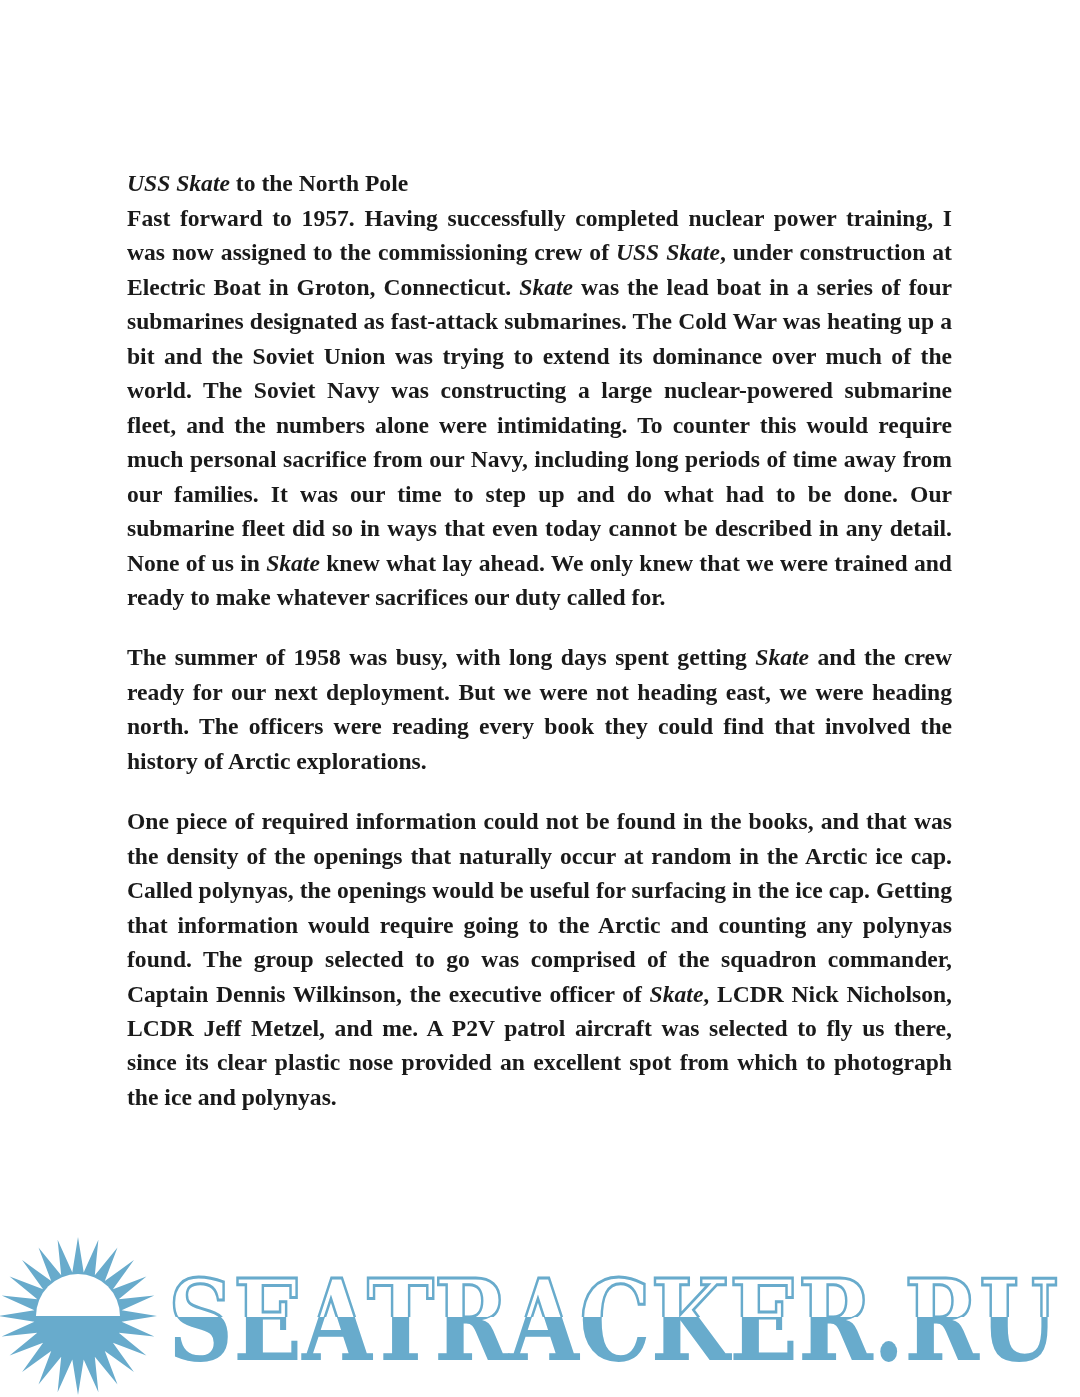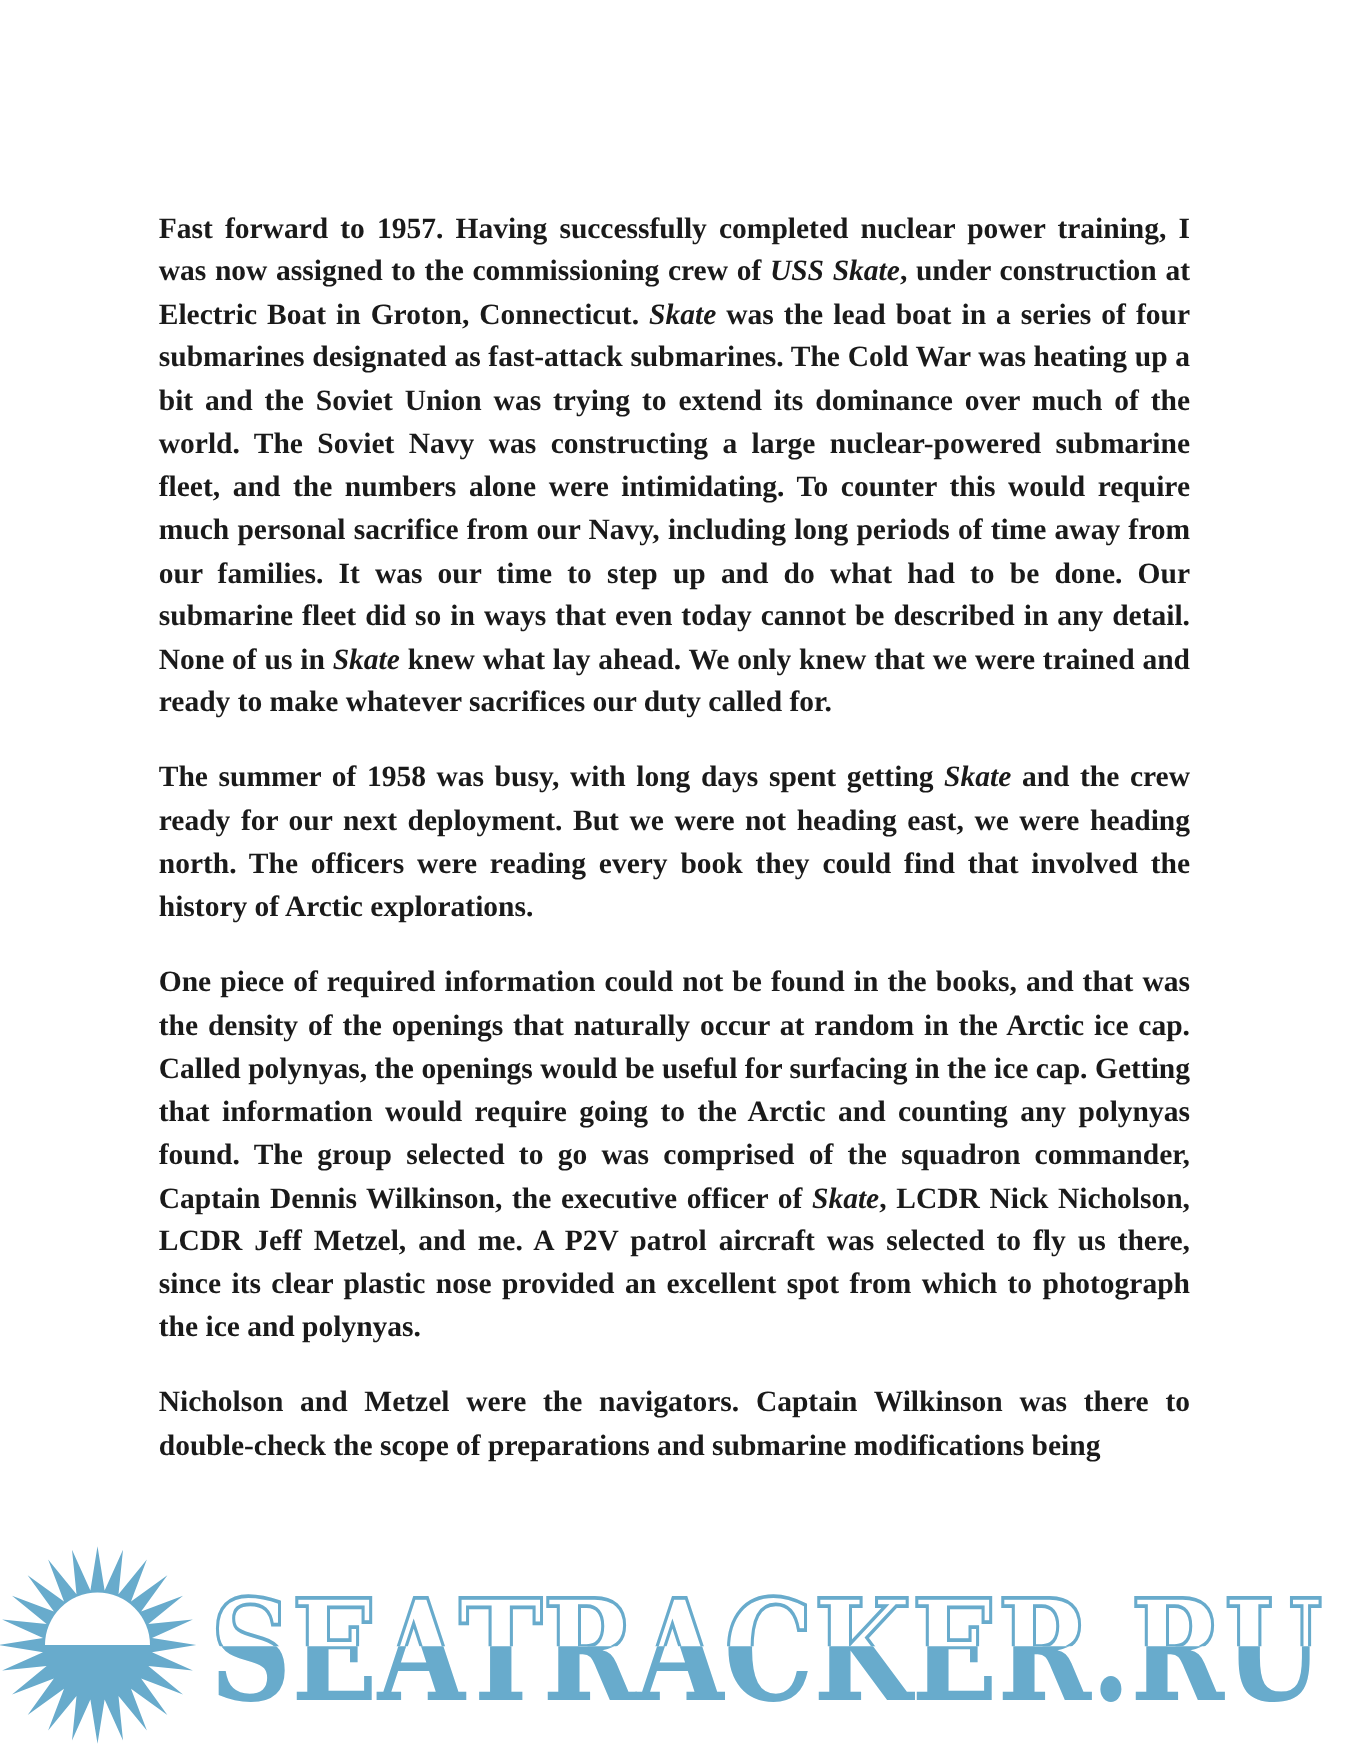--- a/index.html
+++ b/index.html
@@ -9,25 +9,25 @@
   .title { font-weight: bold; margin: 0 0 1px 0; font-size: 23.6px; line-height: 34px; }
   .title i { font-weight: bold; }
   p { margin: 0 0 26px 0; text-align: justify; text-align-last: left; font-weight: bold; }
   p i { font-style: italic; }
   .watermark { position: absolute; left: 0; top: 1236px; width: 1080px; height: 161px; }
 </style>
 </head>
 <body>
 
 <div class="page">
+  <div class="title"><i>USS Skate</i><span> to the North Pole</span></div>
   <div id="paras">
       <p>Fast forward to 1957. Having successfully completed nuclear power training, I was now assigned to the commissioning crew of <i>USS Skate</i>, under construction at Electric Boat in Groton, Connecticut. <i>Skate</i> was the lead boat in a series of four submarines designated as fast-attack submarines. The Cold War was heating up a bit and the Soviet Union was trying to extend its dominance over much of the world. The Soviet Navy was constructing a large nuclear-powered submarine fleet, and the numbers alone were intimidating. To counter this would require much personal sacrifice from our Navy, including long periods of time away from our families. It was our time to step up and do what had to be done. Our submarine fleet did so in ways that even today cannot be described in any detail. None of us in <i>Skate</i> knew what lay ahead. We only knew that we were trained and ready to make whatever sacrifices our duty called for.</p>
       <p>The summer of 1958 was busy, with long days spent getting <i>Skate</i> and the crew ready for our next deployment. But we were not heading east, we were heading north. The officers were reading every book they could find that involved the history of Arctic explorations.</p>
       <p>One piece of required information could not be found in the books, and that was the density of the openings that naturally occur at random in the Arctic ice cap. Called polynyas, the openings would be useful for surfacing in the ice cap. Getting that information would require going to the Arctic and counting any polynyas found. The group selected to go was comprised of the squadron commander, Captain Dennis Wilkinson, the executive officer of <i>Skate</i>, LCDR Nick Nicholson, LCDR Jeff Metzel, and me. A P2V patrol aircraft was selected to fly us there, since its clear plastic nose provided an excellent spot from which to photograph the ice and polynyas.</p>
-      <p>Nicholson and Metzel were the navigators. Captain Wilkinson was there to double-check the scope of preparations and submarine modifications being</p>
     </div>
 </div>
 
 <svg class="watermark" viewBox="0 1236 1080 161" xmlns="http://www.w3.org/2000/svg">
   <defs>
     <clipPath id="bottomHalf">
         <rect x="0" y="1317" width="1080" height="80"></rect>
       </clipPath>
     <clipPath id="topHalf">
         <rect x="0" y="1236" width="1080" height="81"></rect>

